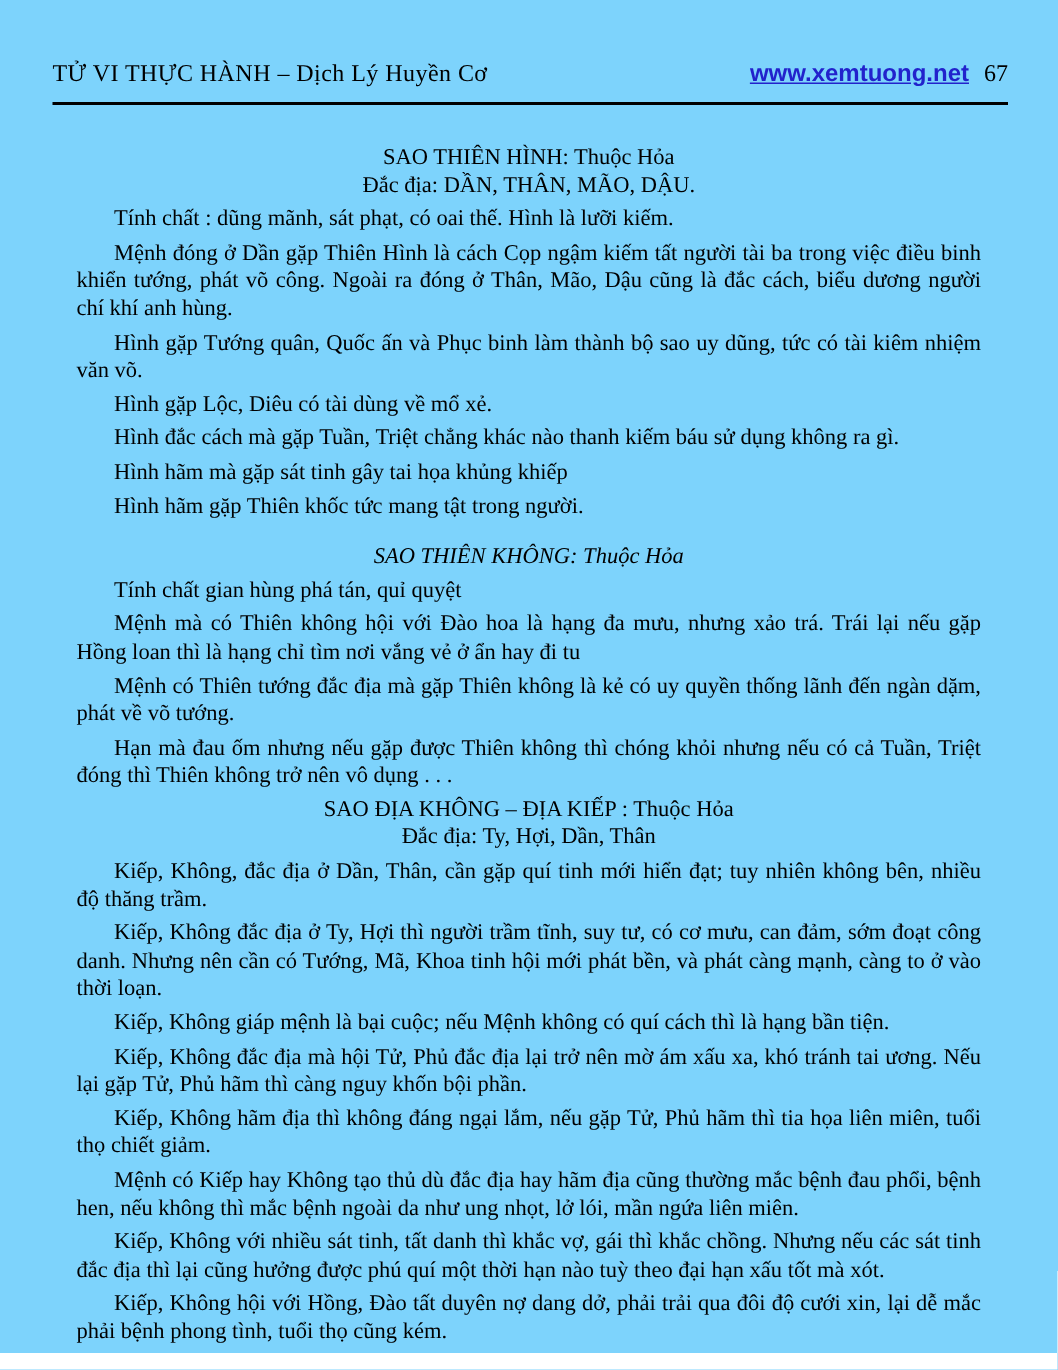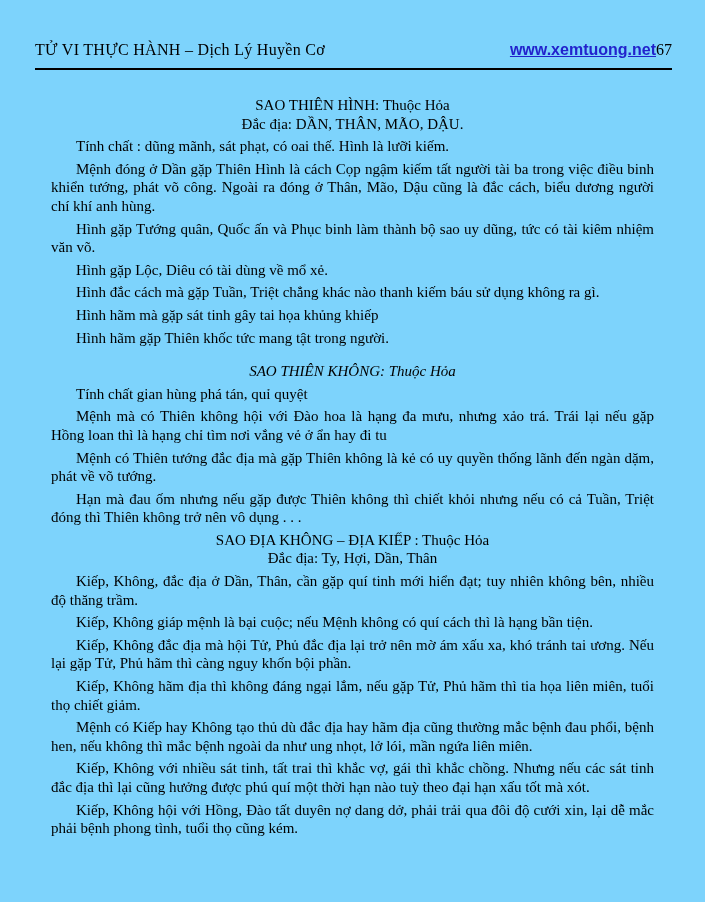--- a/index.html
+++ b/index.html
@@ -26,20 +26,21 @@
     line-height: 19px;
     white-space: nowrap;
   }
   .header-title {
     font-family: "Liberation Serif", serif;
     letter-spacing: 0.3px;
   }
   .header-right {
     display: flex;
     align-items: flex-end;
+    gap: 10px;
   }
   .header-url {
     font-family: "Liberation Sans", sans-serif;
     font-weight: bold;
     color: #2222cc;
     text-decoration: underline;
     cursor: pointer;
     font-size: 16px;
   }
   .header-page-num {
@@ -92,24 +93,25 @@
       <p class="para"><span>Mệnh đóng ở Dần gặp Thiên Hình là cách Cọp ngậm kiếm tất người tài ba trong việc điều binh khiển tướng, phát võ công. Ngoài ra đóng ở Thân, Mão, Dậu cũng là đắc cách, biểu dương người chí khí anh hùng.</span></p>
       <p class="para"><span>Hình gặp Tướng quân, Quốc ấn và Phục binh làm thành bộ sao uy dũng, tức có tài kiêm nhiệm văn võ.</span></p>
       <p class="para"><span>Hình gặp Lộc, Diêu có tài dùng về mổ xẻ.</span></p>
       <p class="para"><span>Hình đắc cách mà gặp Tuần, Triệt chẳng khác nào thanh kiếm báu sử dụng không ra gì.</span></p>
       <p class="para"><span>Hình hãm mà gặp sát tinh gây tai họa khủng khiếp</span></p>
       <p class="para"><span>Hình hãm gặp Thiên khốc tức mang tật trong người.</span></p>
       <div class="section-heading gap-before">SAO THIÊN KHÔNG: Thuộc Hỏa</div>
       <p class="para"><span>Tính chất gian hùng phá tán, quỉ quyệt</span></p>
       <p class="para"><span>Mệnh mà có Thiên không hội với Đào hoa là hạng đa mưu, nhưng xảo trá. Trái lại nếu gặp Hồng loan thì là hạng chỉ tìm nơi vắng vẻ ở ẩn hay đi tu</span></p>
       <p class="para"><span>Mệnh có Thiên tướng đắc địa mà gặp Thiên không là kẻ có uy quyền thống lãnh đến ngàn dặm, phát về võ tướng.</span></p>
-      <p class="para"><span>Hạn mà đau ốm nhưng nếu gặp được Thiên không thì chiết khỏi nhưng nếu có cả Tuần, Triệt đóng thì Thiên không trở nên vô dụng . . .</span></p>
+      <p class="para"><span>Hạn mà đau ốm nhưng nếu gặp được Thiên không thì chóng khỏi nhưng nếu có cả Tuần, Triệt đóng thì Thiên không trở nên vô dụng . . .</span></p>
       <div class="section-heading">SAO ĐỊA KHÔNG – ĐỊA KIẾP : Thuộc Hỏa</div>
       <div class="section-heading">Đắc địa: Ty, Hợi, Dần, Thân</div>
       <p class="para"><span>Kiếp, Không, đắc địa ở Dần, Thân, cần gặp quí tinh mới hiển đạt; tuy nhiên không bên, nhiều độ thăng trầm.</span></p>
+      <p class="para"><span>Kiếp, Không đắc địa ở Ty, Hợi thì người trầm tĩnh, suy tư, có cơ mưu, can đảm, sớm đoạt công danh. Nhưng nên cần có Tướng, Mã, Khoa tinh hội mới phát bền, và phát càng mạnh, càng to ở vào thời loạn.</span></p>
       <p class="para"><span>Kiếp, Không giáp mệnh là bại cuộc; nếu Mệnh không có quí cách thì là hạng bần tiện.</span></p>
       <p class="para"><span>Kiếp, Không </span><span class="seg-italic">đắc địa</span><span> mà hội Tử, Phủ </span><span class="seg-italic">đắc địa</span><span> lại trở nên mờ ám xấu xa, khó tránh tai ương. Nếu lại gặp Tử, Phủ hãm thì càng nguy khốn bội phần.</span></p>
       <p class="para"><span>Kiếp, Không </span><span class="seg-italic">hãm địa</span><span> thì không đáng ngại lắm, nếu gặp Tử, Phủ hãm thì tia họa liên miên, tuổi thọ chiết giảm.</span></p>
       <p class="para"><span>Mệnh có Kiếp hay Không tạo thủ dù đắc địa hay hãm địa cũng thường mắc bệnh đau phổi, bệnh hen, nếu không thì mắc bệnh ngoài da như ung nhọt, lở lói, mần ngứa liên miên.</span></p>
-      <p class="para"><span>Kiếp, Không với nhiều sát tinh, tất trai thì khắc vợ, gái thì khắc chồng. Nhưng nếu các sát tinh đắc địa thì lại cũng hưởng được phú quí một thời hạn nào tuỳ theo đại hạn xấu tốt mà xót.</span></p>
+      <p class="para"><span>Kiếp, Không với nhiều sát tinh, tất danh thì khắc vợ, gái thì khắc chồng. Nhưng nếu các sát tinh đắc địa thì lại cũng hưởng được phú quí một thời hạn nào tuỳ theo đại hạn xấu tốt mà xót.</span></p>
       <p class="para"><span>Kiếp, Không hội với Hồng, Đào tất duyên nợ dang dở, phải trải qua đôi độ cưới xin, lại dễ mắc phải bệnh phong tình, tuổi thọ cũng kém.</span></p>
     </div>
 </div>
 
 </body></html>

